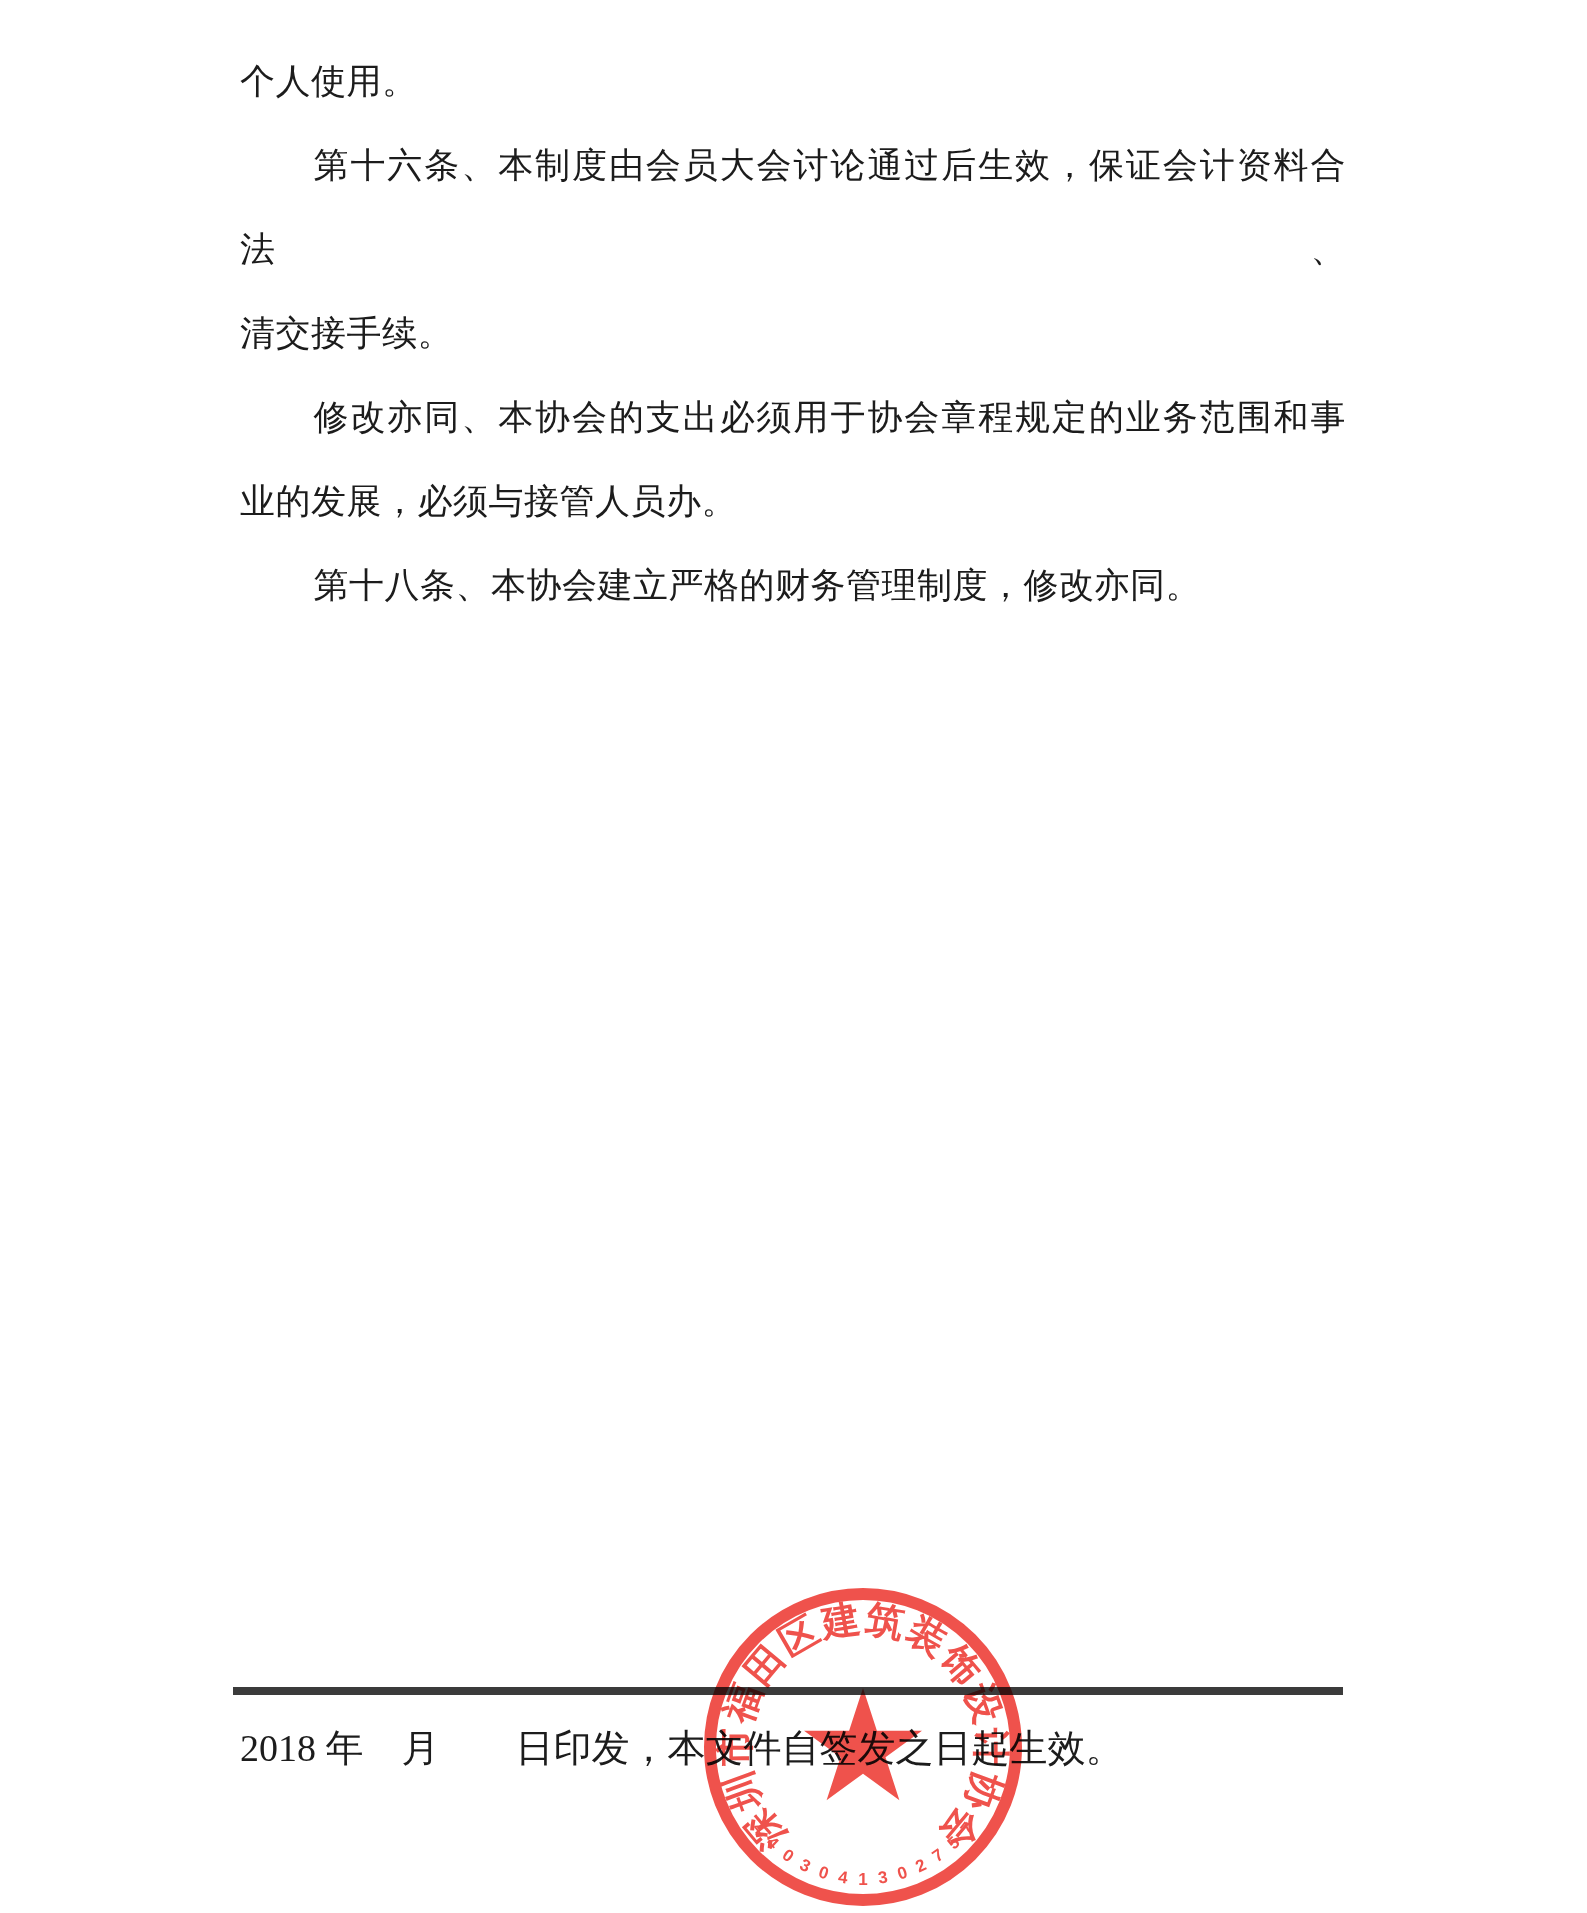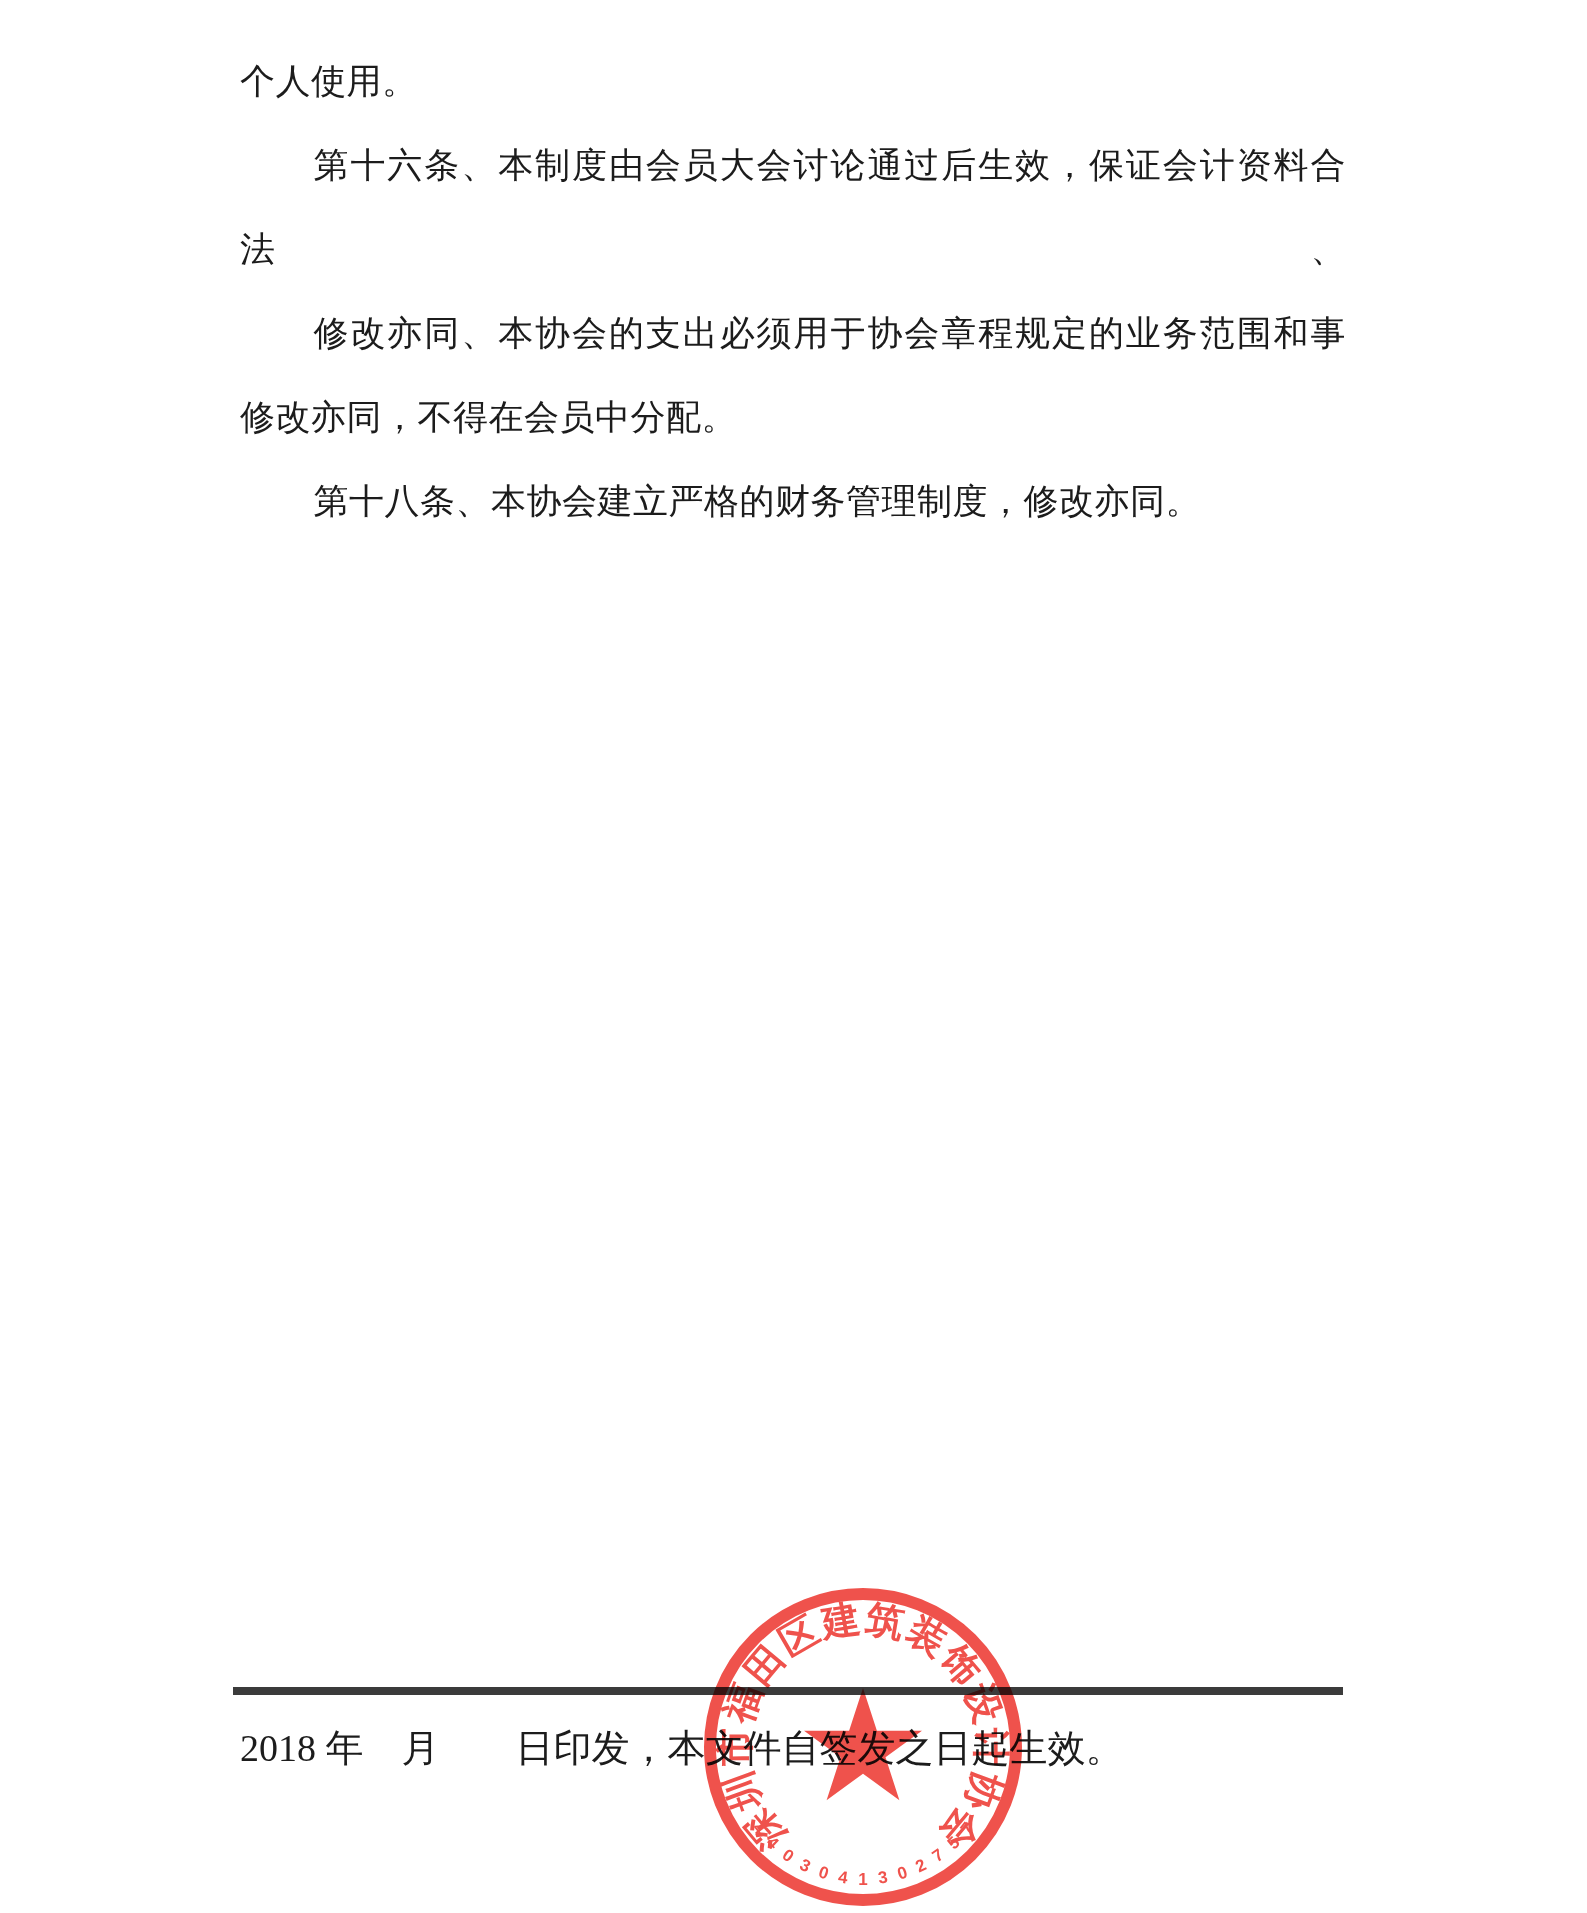--- a/index.html
+++ b/index.html
@@ -88,22 +88,23 @@
   }
 </style>
 </head>
 <body>
 
 <div class="page">
 
   <div class="body-text">
     <div class="line">个人使用。</div>
     <div class="line indent fill">第十六条、本制度由会员大会讨论通过后生效，保证会计资料合法、</div>
+    <div class="line">清交接手续。</div>
     <div class="line indent fill">修改亦同、本协会的支出必须用于协会章程规定的业务范围和事</div>
-    <div class="line">修改亦同，不得在会员中分配。</div>
+    <div class="line">业的发展，必须与接管人员办。</div>
     <div class="line indent">第十八条、本协会建立严格的财务管理制度，修改亦同。</div>
   </div>
 
   <div class="divider"></div>
 
   <div class="date-line">2018 年　月　　日印发，本文件自签发之日起生效。</div>
 
   <div class="seal">
     <svg width="340" height="340" viewBox="-170 -170 340 340">
       <circle cx="0" cy="0" r="153" fill="none" stroke="#ee453e" stroke-width="12"></circle>

